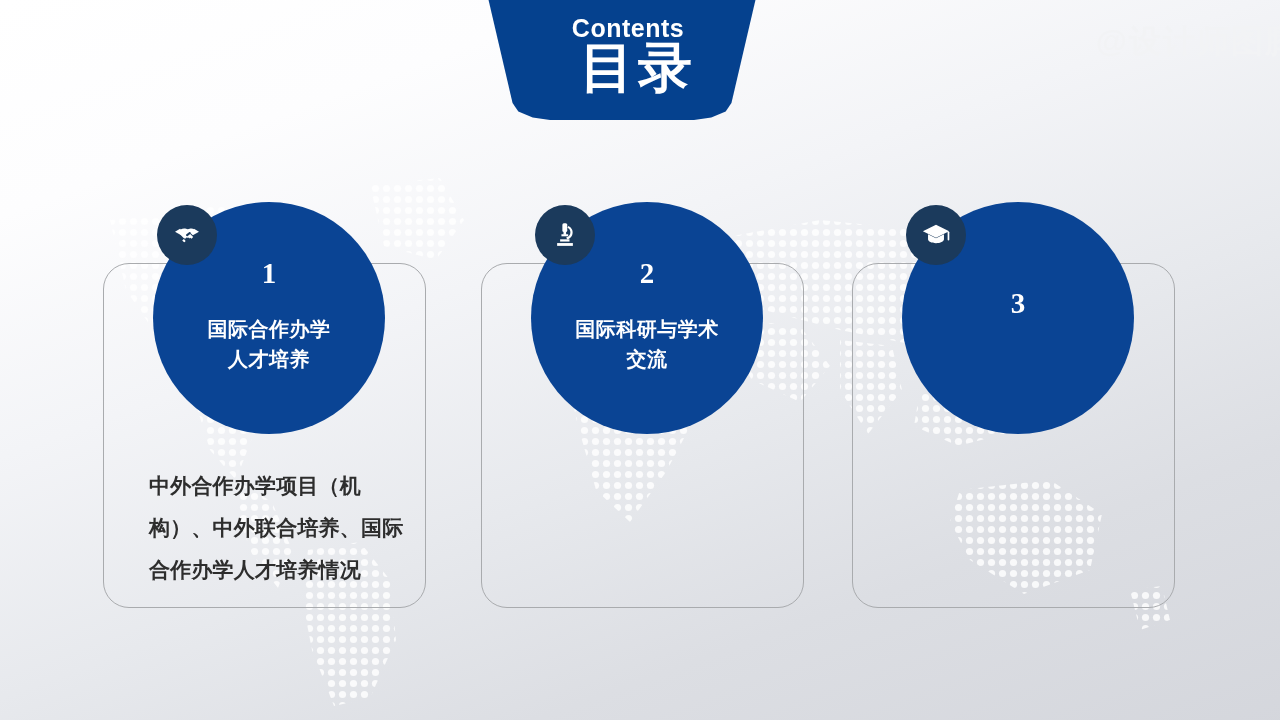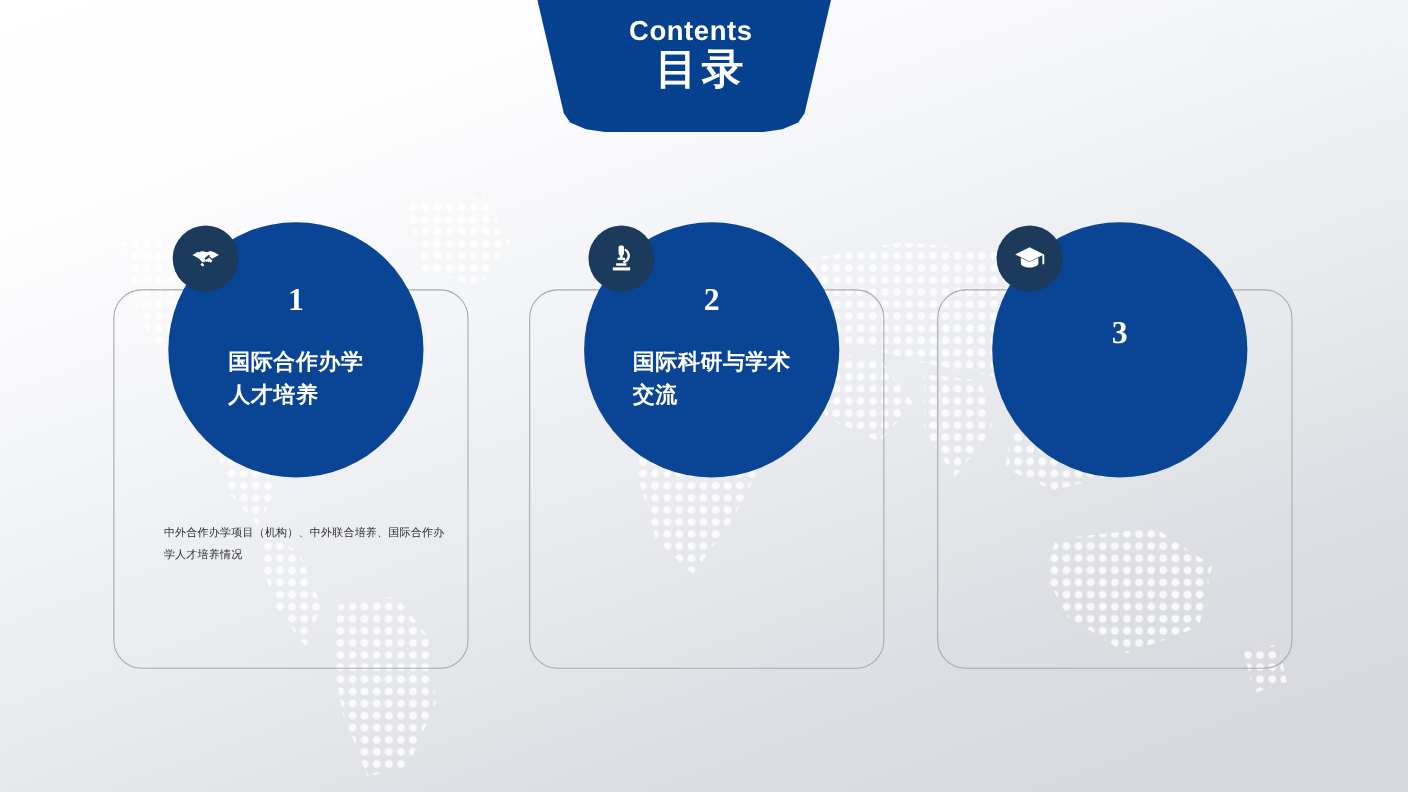--- a/index.html
+++ b/index.html
@@ -82,26 +82,27 @@
   .banner-en {
     color: #ffffff;
     font-size: 25px;
     font-weight: bold;
     letter-spacing: 0.5px;
     line-height: 1;
     margin-left: 12px;
   }
   .banner-cn {
     color: #ffffff;
-    font-size: 38px;
+    font-size: 54px;
     font-weight: bold;
     letter-spacing: 4px;
     line-height: 1.05;
     margin-top: 3px;
     margin-left: 32px;
+    font-family: Liberation Mono, monospace;
   }
 
   
   .columns {
     position: absolute;
     left: 0;
     top: 0;
     width: 1280px;
     height: 720px;
   }
@@ -149,20 +150,21 @@
     font-weight: bold;
     line-height: 1;
     margin-bottom: 26px;
     font-family: "Liberation Serif", "DejaVu Serif", serif;
   }
   .circle .title {
     color: #ffffff;
     font-size: 20px;
     font-weight: bold;
     line-height: 1.5;
+    text-align: center;
     letter-spacing: 0.5px;
     white-space: pre-line;
   }
 
   .badge {
     position: absolute;
     left: 54px;
     top: 10px;
     width: 60px;
     height: 60px;
@@ -171,26 +173,27 @@
     display: flex;
     align-items: center;
     justify-content: center;
     z-index: 3;
   }
   .badge svg { display: block; }
 
   .body-text {
     position: absolute;
     left: 46px;
-    top: 280px;
+    top: 270px;
     width: 260px;
     color: #2d2d2d;
-    font-size: 10px;
+    font-size: 21px;
     line-height: 2.0;
     letter-spacing: 0.2px;
+    font-weight: bold;
   }
 </style>
 </head>
 <body>
 
 <div class="slide">
 
   <svg class="worldmap" viewBox="0 0 1200 560" preserveAspectRatio="none" aria-hidden="true">
     <defs>
       <pattern id="dotgrid" width="11" height="11" patternUnits="userSpaceOnUse">

